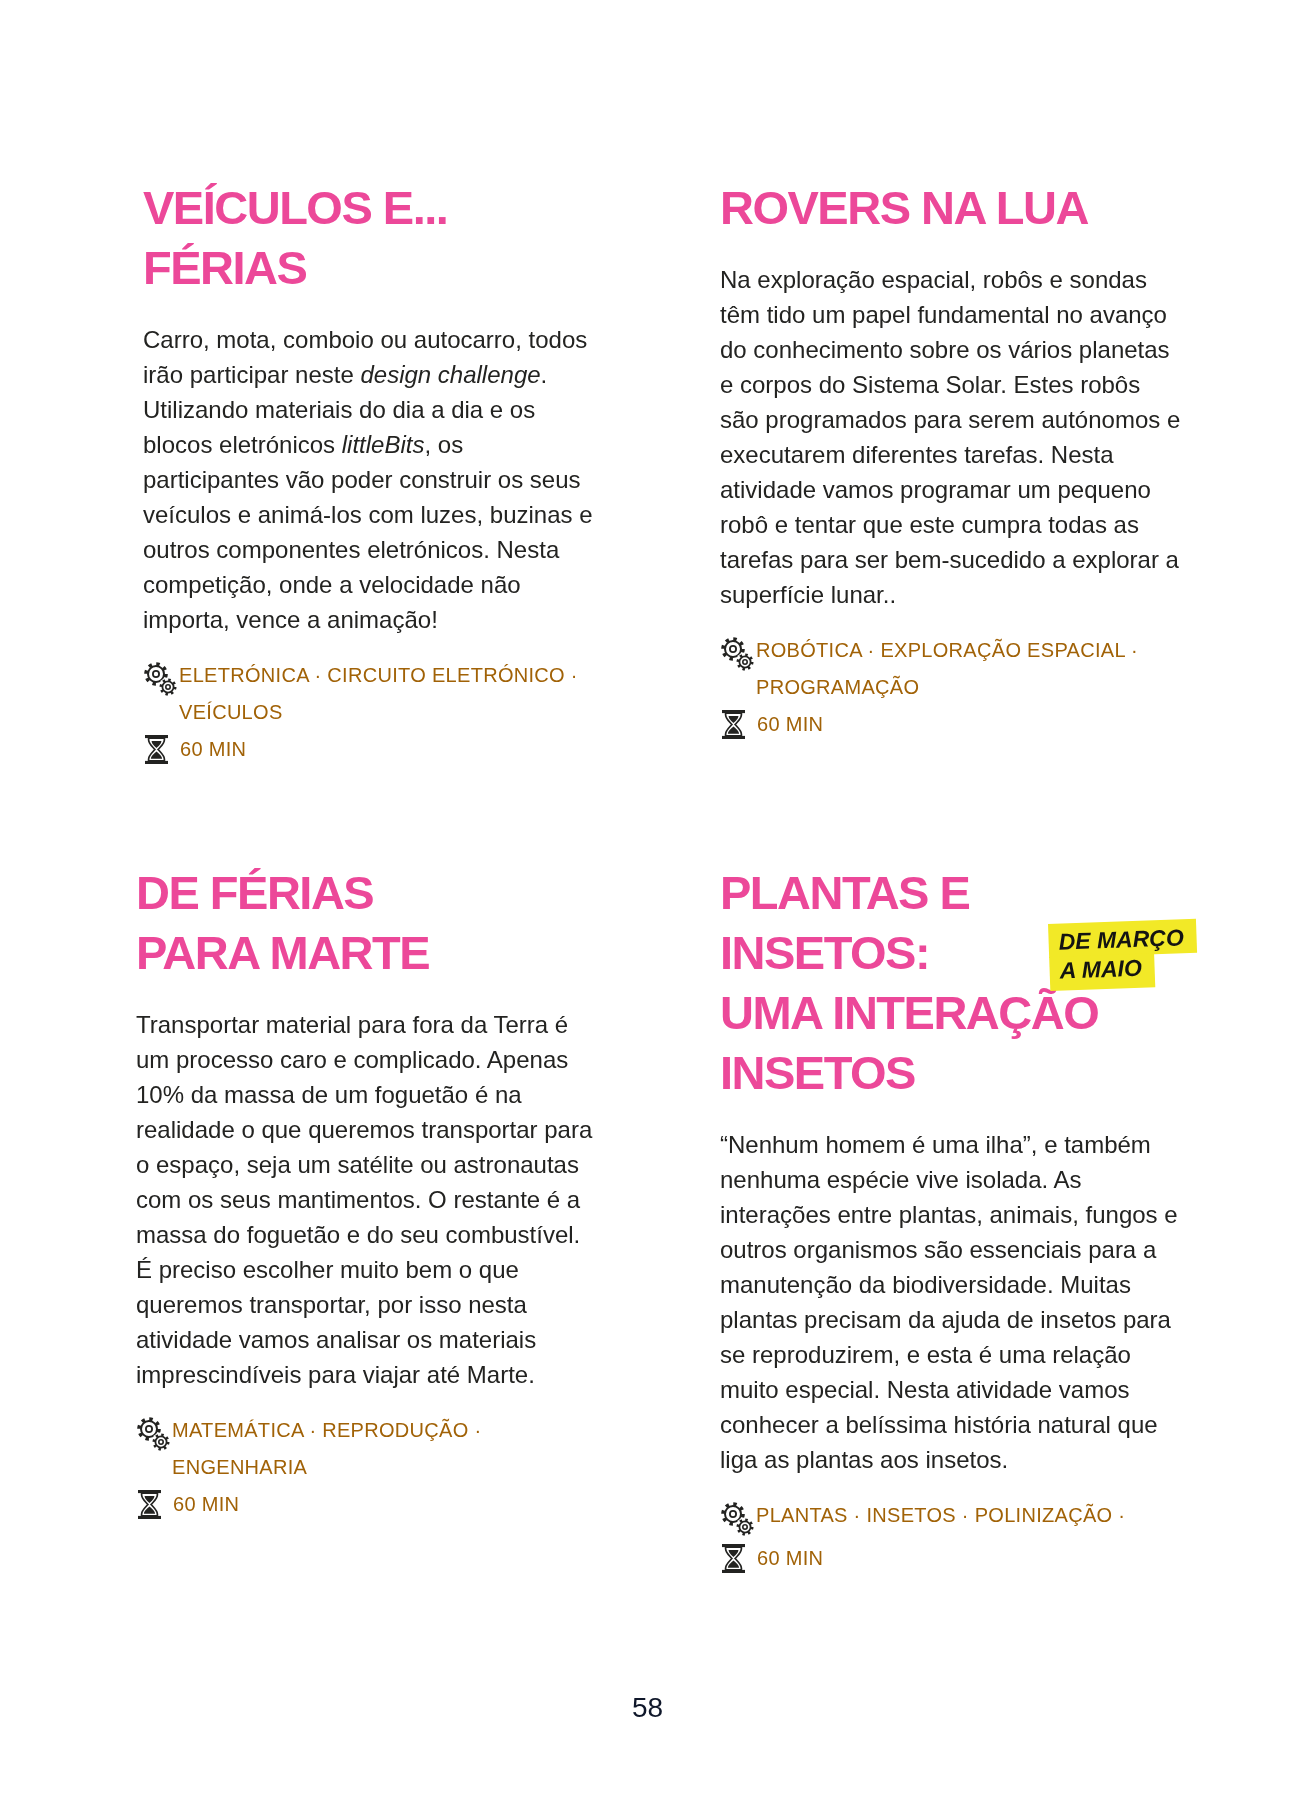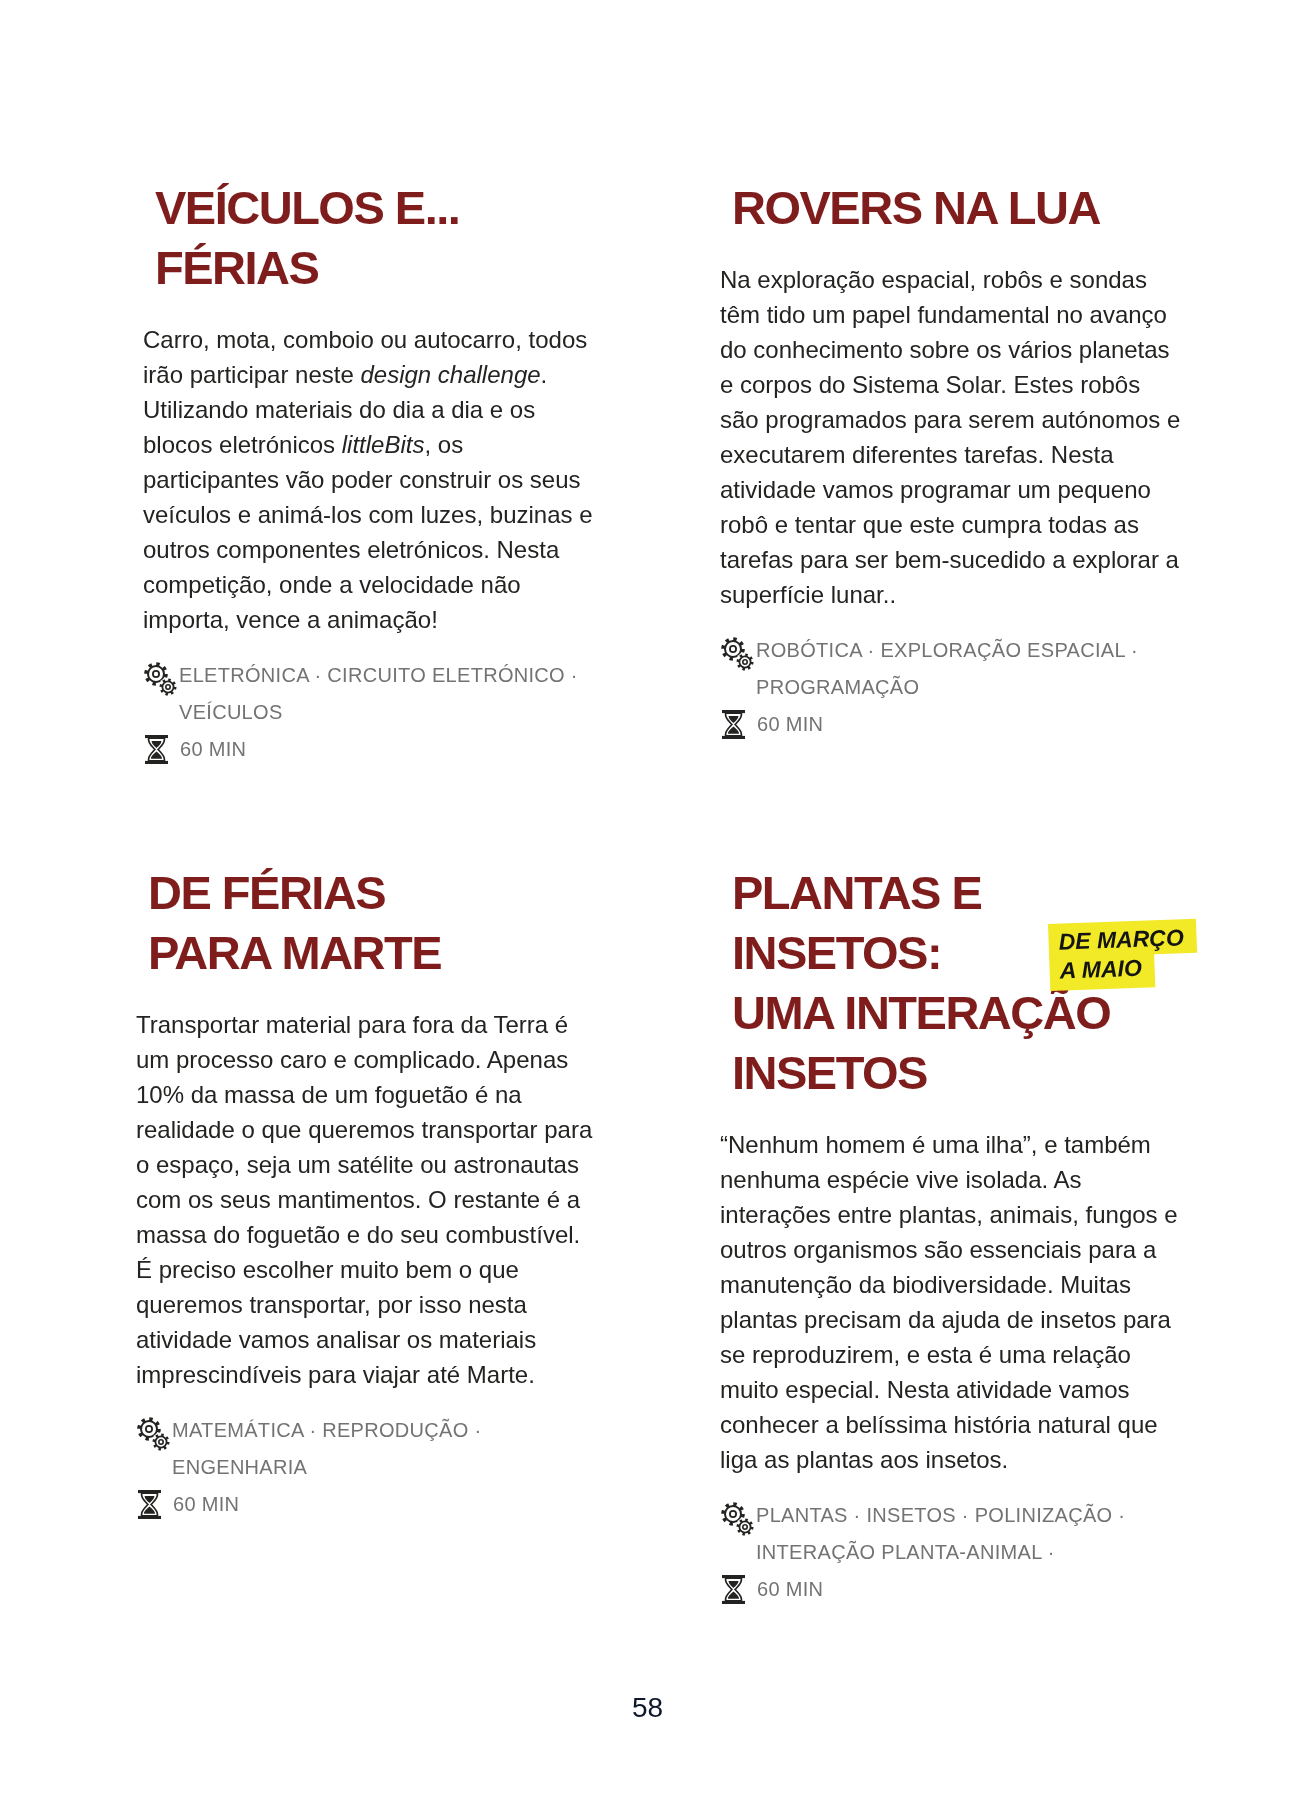--- a/index.html
+++ b/index.html
@@ -6,31 +6,31 @@
   .page {
     position:relative; width:1295px; height:1800px; background:#ffffff;
     font-family:"Liberation Sans", sans-serif; color:#222220; overflow:hidden;
   }
   .card { position:absolute; width:466px; }
   .s1 { left:143px; top:178px; }
   .s2 { left:720px; top:178px; }
   .s3 { left:136px; top:863px; }
   .s4 { left:720px; top:863px; }
   .title {
-    margin:0 0 24px 12px; font-size:47px; line-height:60px; font-weight:700;
-    letter-spacing:-1.5px; color:#7f1d1d;
+    margin:0 0 24px 0; font-size:47px; line-height:60px; font-weight:700;
+    letter-spacing:-1.5px; color:#ec4899;
   }
   .title .line { display:block; }
   .body { margin:0 4px 20px 0; font-size:24px; line-height:35px; color:#232321; }
   .body i { font-style:italic; }
   .meta { margin-top:0; }
   .meta-row { display:flex; align-items:flex-start; }
   .meta-icon { width:36px; flex:0 0 36px; padding-top:5px; }
   .meta-icon.hg { padding-top:4px; padding-left:1px; }
-  .meta-text { font-size:20px; line-height:37px; letter-spacing:0.3px; color:#737373; }
+  .meta-text { font-size:20px; line-height:37px; letter-spacing:0.3px; color:#a16207; }
   .meta-text .line { display:block; }
   .badge {
     position:absolute; left:1048px; top:924px; transform:rotate(-2deg);
     transform-origin:left top; font-style:italic; font-weight:700;
     font-size:23px; line-height:24px; color:#141412;
   }
   .badge-line { display:block; background:#F2E927; padding:6px 13px 4px 10px; width:max-content; }
   .badge-line + .badge-line { margin-top:-1px; padding-top:2px; padding-bottom:8px; }
   .page-number {
     position:absolute; left:0; right:0; top:1692px; text-align:center;
@@ -189,21 +189,20 @@
             <circle cx="25" cy="25" r="9.4" fill="#ffffff"></circle>
             <g fill="none" stroke="#232321">
               <circle cx="25" cy="25" r="7" stroke-width="3" stroke-dasharray="2.4 3.1"></circle>
               <circle cx="25" cy="25" r="5.6" stroke-width="1.8" fill="#ffffff"></circle>
               <circle cx="25" cy="25" r="2.2" stroke-width="1.6"></circle>
             </g>
           </svg>
         </span>
         <div class="meta-text">
             <span class="line">PLANTAS · INSETOS · POLINIZAÇÃO ·</span>
-            <span class="line">INTERAÇÃO PLANTA-ANIMAL ·</span>
           </div>
       </div>
       <div class="meta-row">
         <span class="meta-icon hg">
           <svg width="25" height="29" viewBox="0 0 25 29">
             <rect x="1" y="0" width="23" height="3.1" fill="#232321"></rect>
             <rect x="1" y="25.9" width="23" height="3.1" fill="#232321"></rect>
             <path d="M4.6 3.1 h15.8 v1.6 c0 4 -3.9 6.9 -6.3 9.8 c2.4 2.9 6.3 5.8 6.3 9.8 v1.6 H4.6 v-1.6 c0 -4 3.9 -6.9 6.3 -9.8 c-2.4 -2.9 -6.3 -5.8 -6.3 -9.8 z" fill="none" stroke="#232321" stroke-width="1.7"></path>
             <path d="M7.6 6 h9.8 c0 3 -2.9 4.9 -4.9 6.9 c-2 -2 -4.9 -3.9 -4.9 -6.9 z" fill="#232321"></path>
             <path d="M12.5 16.4 c2.1 2.1 5.6 4.3 5.6 7.4 H6.9 c0 -3.1 3.5 -5.3 5.6 -7.4 z" fill="#232321"></path>

